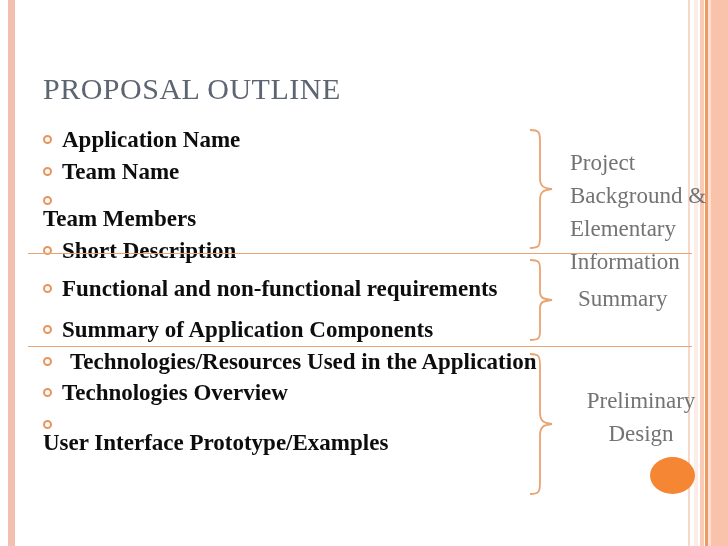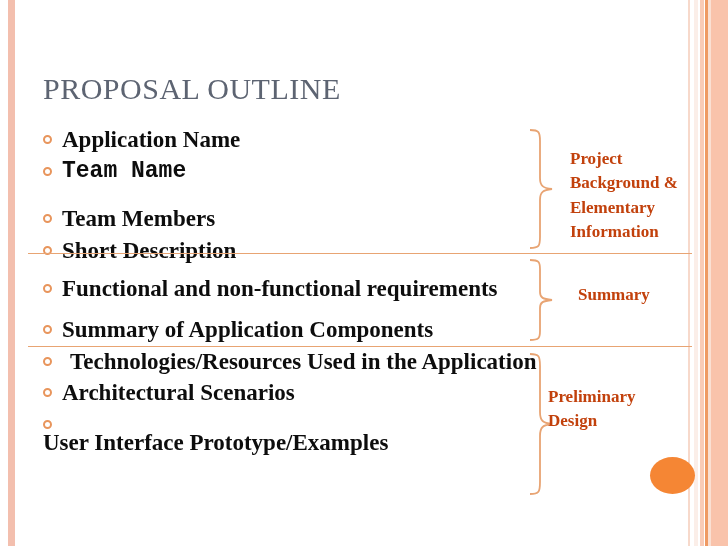--- a/index.html
+++ b/index.html
@@ -66,22 +66,22 @@
     border: 2.2px solid #e8955c;
     border-radius: 50%;
     margin-right: 10px;
     margin-top: 9px;
     box-sizing: border-box;
   }
   .bullet-text { flex: 1 1 auto; }
 
   
   .row-0 { margin-bottom: 4px; }
-  .row-1 { margin-bottom: 20px; font-family: Liberation Mono, monospace; }
-  .row-2 { margin-bottom: 4px; }
+  .row-1 { margin-bottom: 2px; }
+  .row-2 { margin-bottom: 4px; flex-direction: column; }
   .row-3 { margin-bottom: 11px; }
   .row-4 { margin-bottom: 4px; }
   .row-5 { margin-bottom: 13px; }
   .row-6 { margin-bottom: 4px; }
   .row-7 { margin-bottom: 4px; gap: 8px; }
   .row-8 { margin-bottom: 4px; }
   .row-9 { margin-bottom: 0px; flex-direction: column; }
 
   
   .divider {
@@ -102,28 +102,28 @@
     overflow: visible;
   }
   #brace-1 { top: 128px; height: 122px; }
   #brace-2 { top: 258px; height: 84px;  }
   #brace-3 { top: 352px; height: 144px; }
   .brace svg { display: block; width: 100%; height: 100%; }
 
   
   .brace-label {
     position: absolute;
-    font-size: 17px;
-    color: #c2410c;
+    font-size: 23px;
+    color: #737373;
     line-height: 1.43;
-    font-weight: 700;
+    font-weight: 400;
   }
   #label-1 { left: 570px; top: 147px;  width: 140px; }
   #label-2 { left: 578px; top: 283px;  width: 130px; }
-  #label-3 { left: 548px; top: 385px;  width: 130px; }
+  #label-3 { left: 576px; top: 385px;  width: 130px; text-align: center; }
 
   
   #deco-circle {
     position: absolute;
     left: 650px;
     top: 457px;
     width: 45px;
     height: 37px;
     background: #f58634;
     border-radius: 50%;
@@ -177,21 +177,21 @@
       <span class="bullet-text">Summary of Application Components</span>
     </div>
 
     <div class="bullet-row row-7">
       <span class="bullet-mark"></span>
       <span class="bullet-text">Technologies/Resources Used in the Application</span>
     </div>
 
     <div class="bullet-row row-8">
       <span class="bullet-mark"></span>
-      <span class="bullet-text">Architectural Scenarios</span>
+      <span class="bullet-text">Technologies Overview</span>
     </div>
 
     <div class="bullet-row row-9">
       <span class="bullet-mark"></span>
       <span class="bullet-text">User Interface Prototype/Examples</span>
     </div>
 
   </div>
 
   <div class="divider" id="divider-1"></div>

